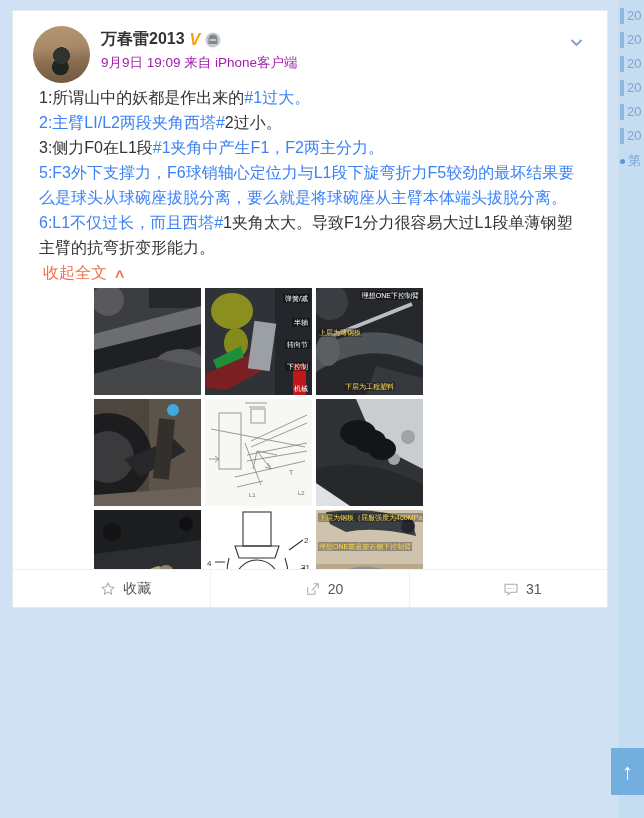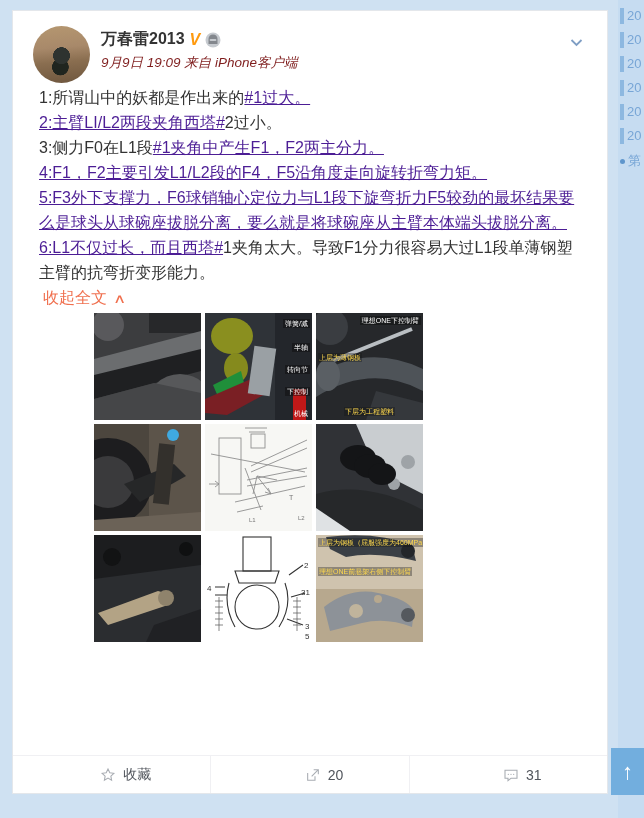--- a/index.html
+++ b/index.html
@@ -4,42 +4,42 @@
 <style>
   html,body{margin:0;padding:0;}
   body{
     width:644px;height:818px;position:relative;overflow:hidden;
     background:#cfe1f2;
     font-family:"Liberation Sans","DejaVu Sans",sans-serif;
     -webkit-font-smoothing:antialiased;
   }
   
   .card{
-    position:absolute;left:12px;top:10px;width:596px;height:784px;
+    position:absolute;left:12px;top:10px;width:596px;height:598px;
     background:#fff;border:1px solid #e4e7eb;box-sizing:border-box;overflow:hidden;
   }
   .header{position:relative;height:72px;}
   .avatar{
     position:absolute;left:20px;top:15px;width:57px;height:57px;border-radius:50%;
     background:
       radial-gradient(circle at 50% 52%, #2e3330 0 20%, rgba(46,51,48,0) 21%),
       radial-gradient(circle at 48% 72%, #20251f 0 16%, rgba(32,37,31,0) 17%),
       linear-gradient(175deg,#b59770 0%,#a8896a 38%,#8a6e50 62%,#6e563e 100%);
     overflow:hidden;
   }
   .name-row{position:absolute;left:88px;top:18px;display:flex;align-items:center;gap:5px;}
   .uname{font-size:16px;font-weight:700;color:#333;}
   .vbadge{font-size:16px;font-weight:800;color:#ff9a0e;font-style:italic;line-height:1;}
   .mbadge{width:16px;height:16px;display:inline-block;}
-  .meta-row{position:absolute;left:88px;top:43px;font-size:13.5px;color:#7f1d1d;font-style:italic;}
+  .meta-row{position:absolute;left:88px;top:43px;font-size:13.5px;color:#a21caf;}
   .menu-chev{position:absolute;right:24px;top:22px;cursor:pointer;}
   
   .content{margin:2px 24px 0 26px;font-size:16px;line-height:25px;color:#333;}
   .tline{min-height:25px;}
-  .org{color:#4c1d95;text-decoration:underline;}
+  .org{color:#3b82f6;}
   .blk{color:#333;}
   .dora{
     display:inline-block;width:16px;height:16px;border-radius:50%;vertical-align:-3px;
     background:radial-gradient(circle at 50% 68%, #ffffff 0 42%, #2a9fe0 44%);
     border:1px solid #1e82c2;position:relative;margin-left:2px;
   }
   .dora::after{content:"";position:absolute;left:6px;top:7px;width:3px;height:3px;border-radius:50%;background:#d6382c;}
   .collapse{margin:3px 0 0 30px;font-size:16px;color:#f0704f;display:flex;align-items:center;gap:8px;cursor:pointer;}
   .chev-up{font-size:13px;color:#f0704f;transform:scaleX(1.4);}
   
@@ -93,21 +93,20 @@
       <svg width="13" height="9" viewBox="0 0 13 9">
           <polyline points="1.5,2 6.5,7 11.5,2" fill="none" stroke="#7f9ec4" stroke-width="1.8"></polyline>
         </svg>
     </span>
   </div>
 
   <div class="content">
       <div class="tline"><span class="blk">1:所谓山中的妖都是作出来的</span><span class="org">#1过大。</span></div>
       <div class="tline"><span class="org">2:主臂LI/L2两段夹角西塔#</span><span class="blk">2过小。</span></div>
       <div class="tline"><span class="blk">3:侧力F0在L1段</span><span class="org">#1夹角中产生F1，F2两主分力。</span></div>
-      <div class="tline"><span class="org">4:F1，F2主要引发L1/L2段的F4，F5沿角度走向旋转折弯力矩。</span></div>
       <div class="tline"><span class="org">5:F3外下支撑力，F6球销轴心定位力与L1段下旋弯折力F5较劲的最坏结果要么是球头从球碗座拔脱分离，要么就是将球碗座从主臂本体端头拔脱分离。</span></div>
       <div class="tline"><span class="org">6:L1不仅过长，而且西塔#</span><span class="blk">1夹角太大。导致F1分力很容易大过L1段单薄钢塑主臂的抗弯折变形能力。</span></div>
     </div>
 
   <div class="collapse">
     <span>收起全文</span>
     <span class="chev-up">∧</span>
   </div>
 
   <div class="grid">

